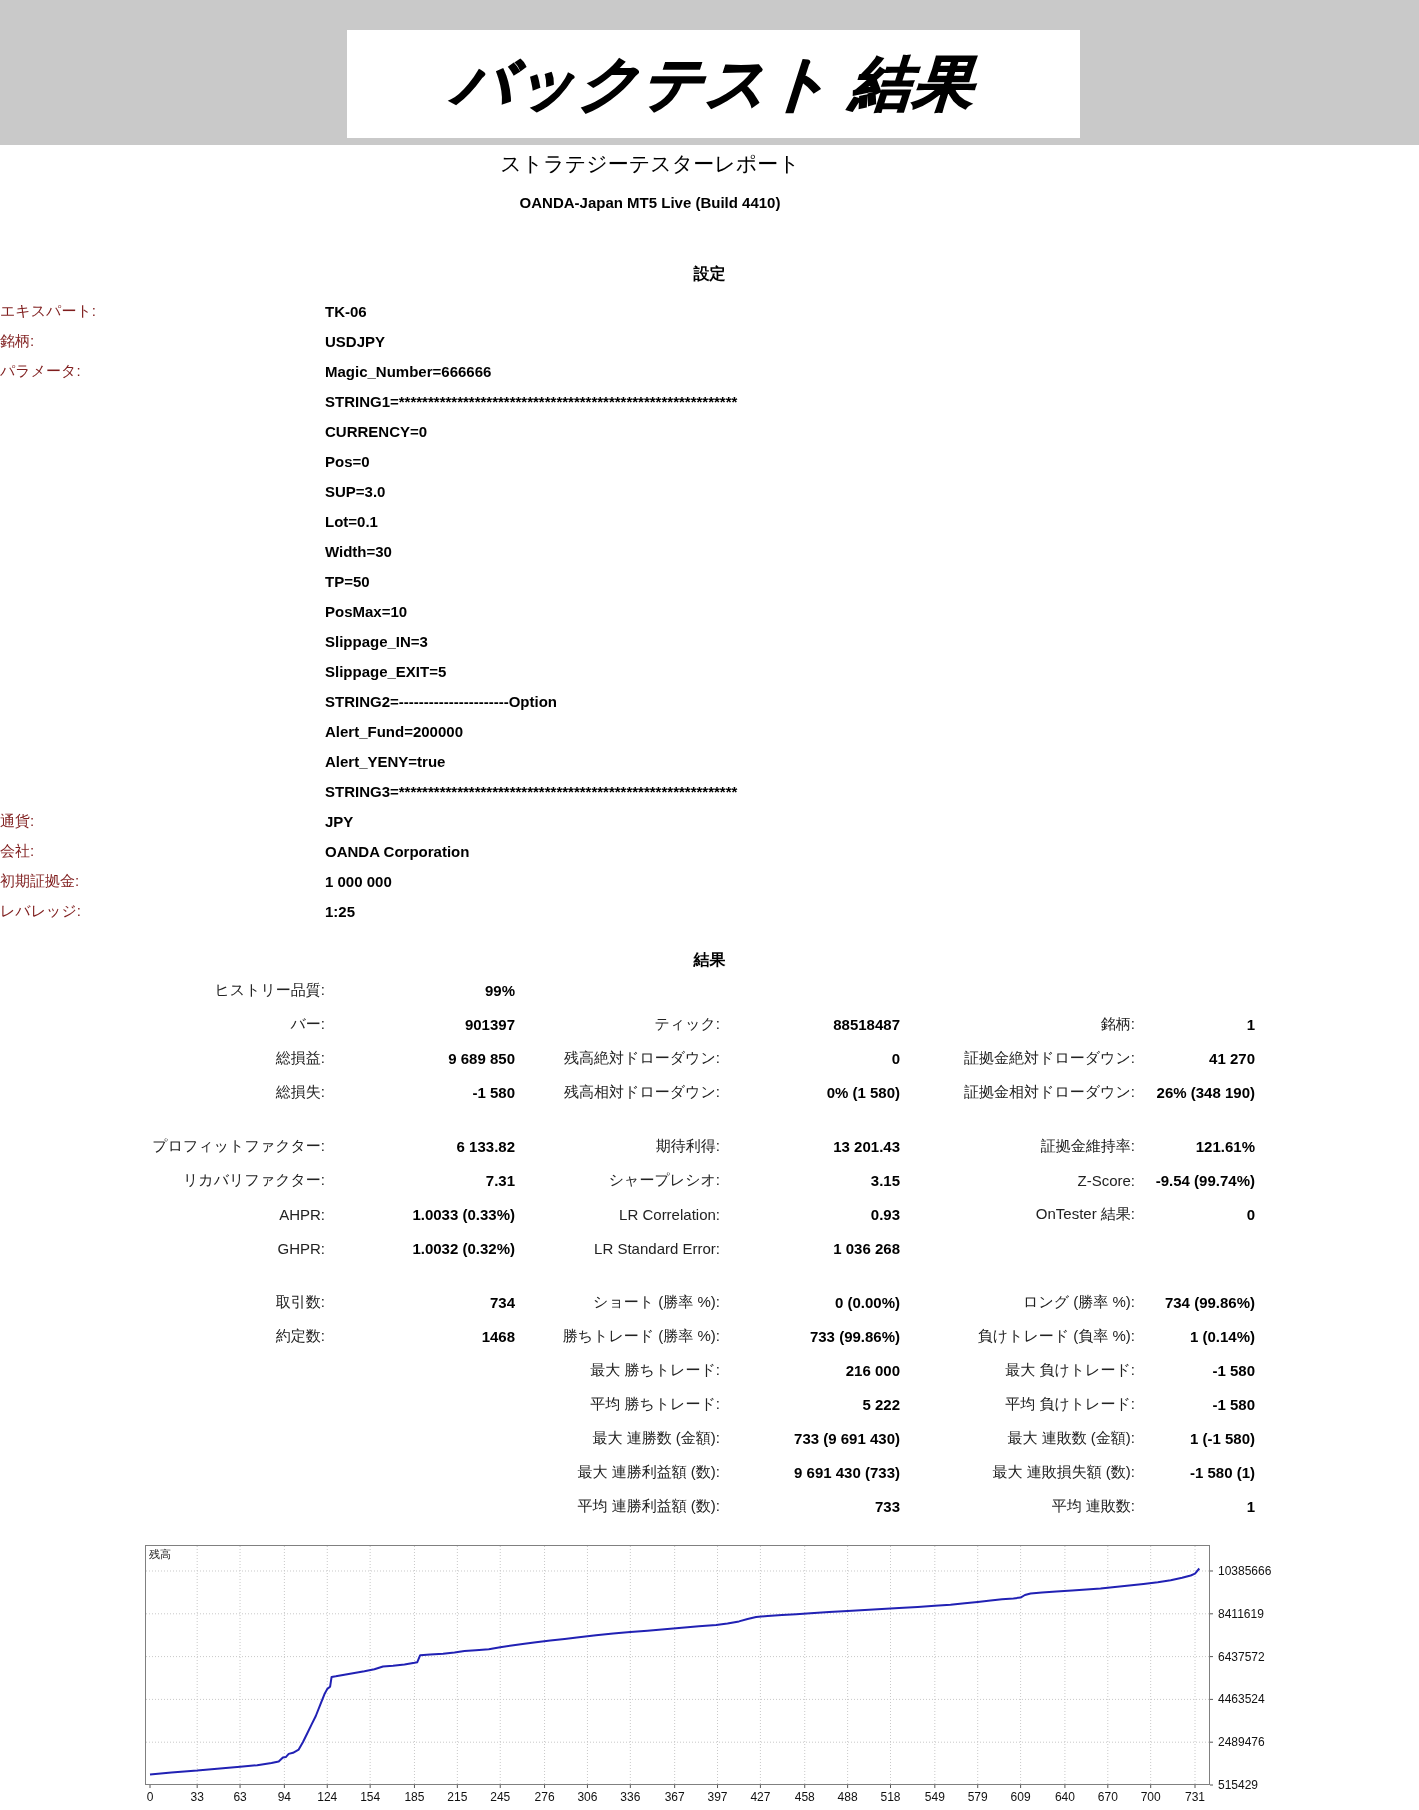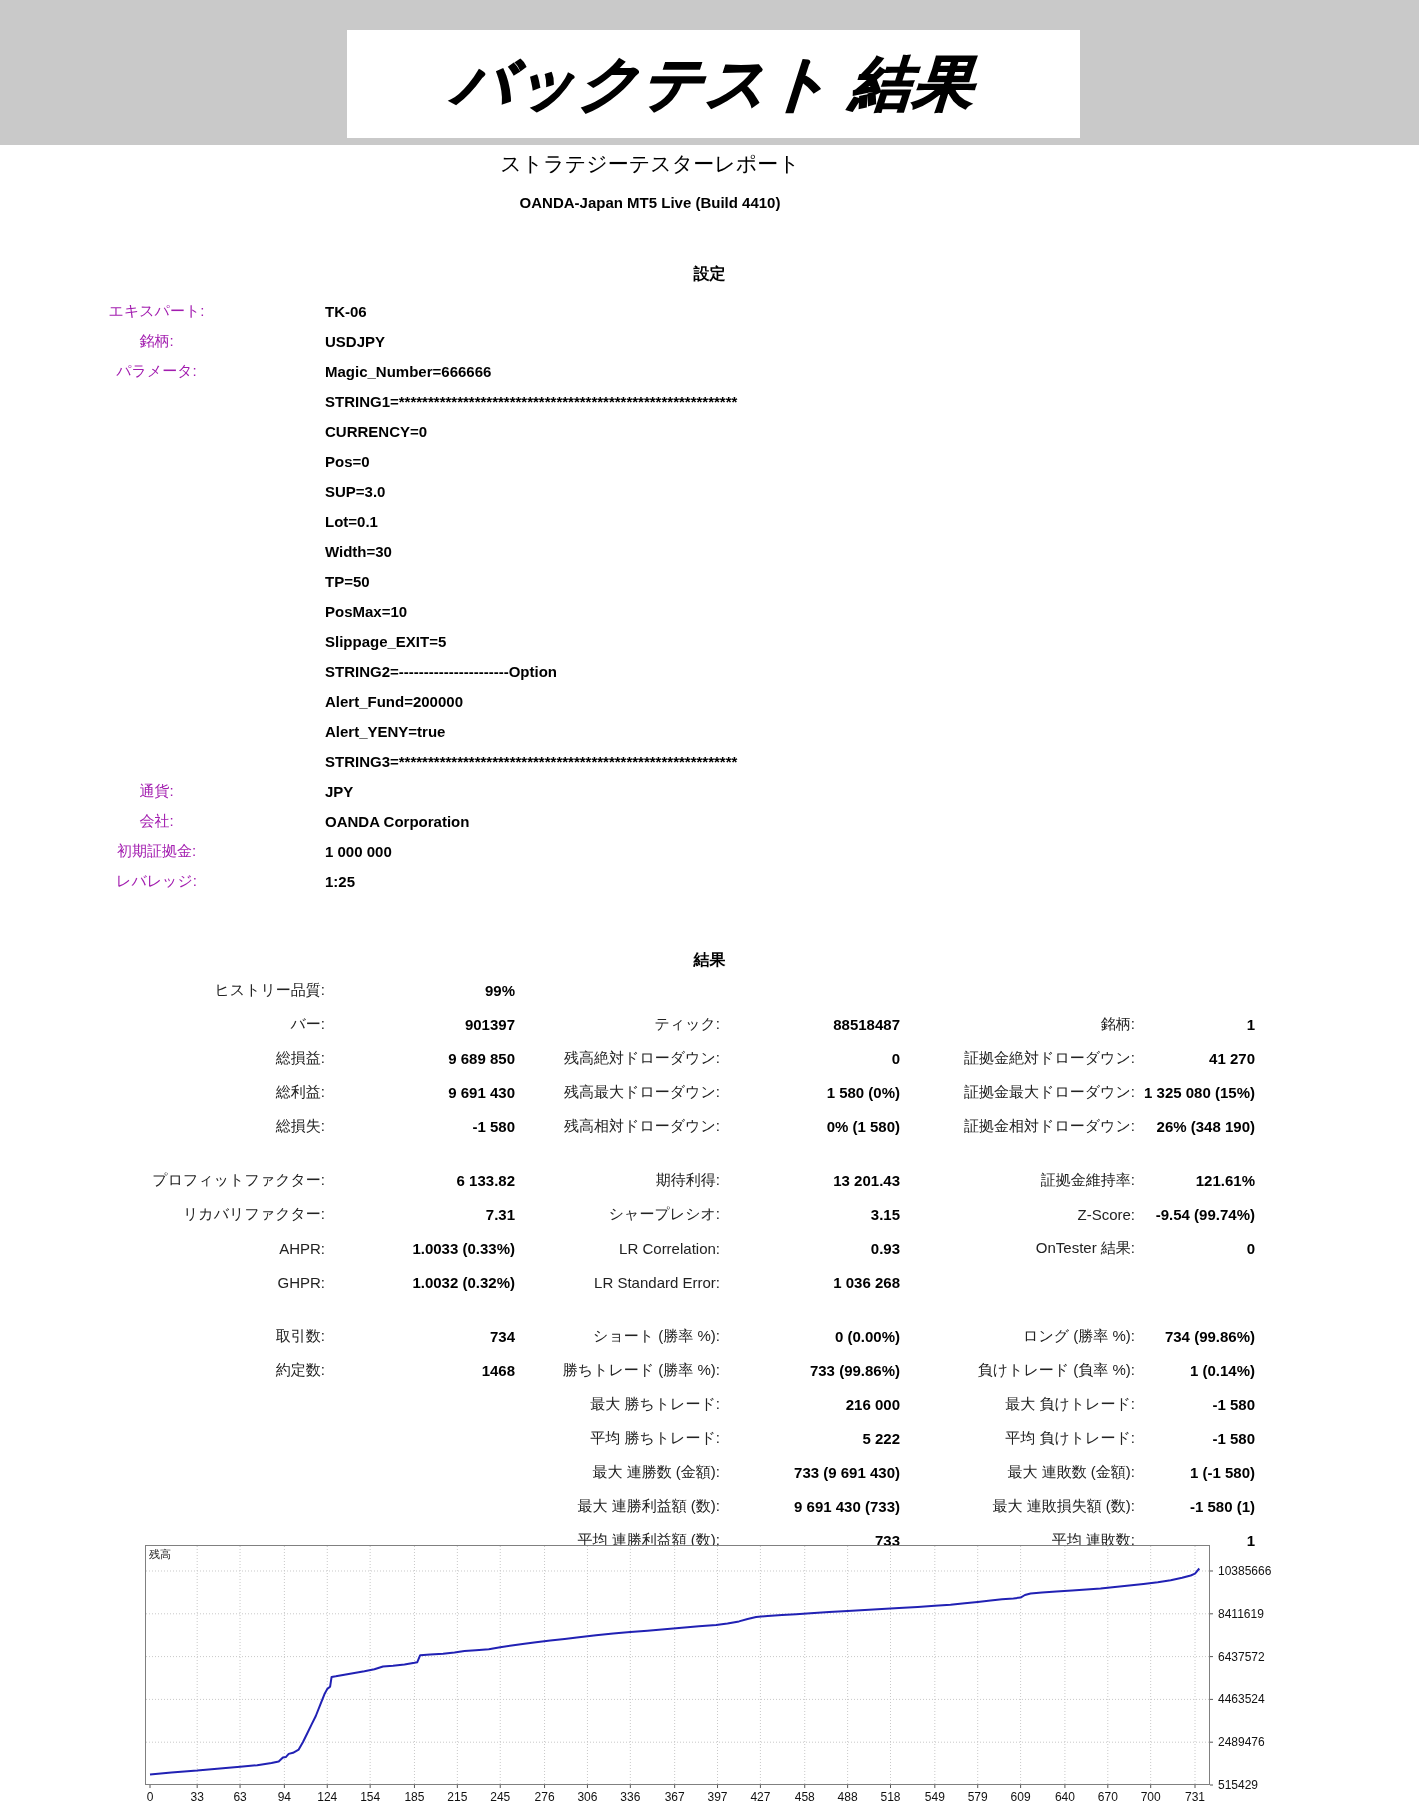--- a/index.html
+++ b/index.html
@@ -17,21 +17,21 @@
     -webkit-text-stroke:1.5px #000;transform:skewX(-4deg);
   }
   .head-wrap{position:absolute;left:0;top:150px;width:1300px;text-align:center;}
   .r-title{font-size:21px;font-weight:normal;}
   .r-sub{font-size:15px;font-weight:bold;margin-top:16px;}
   .sec-heading{position:absolute;left:0;width:1419px;text-align:center;font-size:16px;font-weight:bold;}
   #settings-heading{top:264px;}
   #results-heading{top:950px;}
   #settings-rows{position:absolute;left:0;top:296px;width:1419px;}
   .s-row{height:30px;display:flex;align-items:center;}
-  .s-label{width:325px;box-sizing:border-box;padding-right:12px;text-align:center;font-size:15px;color:#a21caf;}
+  .s-label{width:325px;box-sizing:border-box;padding-right:12px;text-align:left;font-size:15px;color:#7f1d1d;}
   .s-value{font-size:15px;font-weight:bold;white-space:pre;}
   #results-rows{position:absolute;left:0;top:973px;width:1419px;}
   .r-group{margin-bottom:20px;}
   .r-row{height:34px;display:flex;align-items:center;}
   .rc{box-sizing:border-box;font-size:15px;text-align:right;white-space:pre;}
   .rc.lbl{color:#222;}
   .rc.val{font-weight:bold;}
   .c1{width:325px;} .c2{width:190px;} .c3{width:205px;} .c4{width:180px;} .c5{width:235px;} .c6{width:120px;}
   #chart-wrap{position:absolute;left:145px;top:1545px;width:1160px;height:264px;}
   #chart-svg{display:block;}
@@ -91,20 +91,24 @@
     <div class="s-row">
       <div class="s-label"></div>
       <div class="s-value">TP=50</div>
     </div>
     <div class="s-row">
       <div class="s-label"></div>
       <div class="s-value">PosMax=10</div>
     </div>
     <div class="s-row">
       <div class="s-label"></div>
+      <div class="s-value">Slippage_IN=3</div>
+    </div>
+    <div class="s-row">
+      <div class="s-label"></div>
       <div class="s-value">Slippage_EXIT=5</div>
     </div>
     <div class="s-row">
       <div class="s-label"></div>
       <div class="s-value">STRING2=----------------------Option</div>
     </div>
     <div class="s-row">
       <div class="s-label"></div>
       <div class="s-value">Alert_Fund=200000</div>
     </div>
@@ -153,28 +157,20 @@
         <div class="rc lbl c5">銘柄:</div>
         <div class="rc val c6">1</div>
       </div>
       <div class="r-row">
         <div class="rc lbl c1">総損益:</div>
         <div class="rc val c2">9 689 850</div>
         <div class="rc lbl c3">残高絶対ドローダウン:</div>
         <div class="rc val c4">0</div>
         <div class="rc lbl c5">証拠金絶対ドローダウン:</div>
         <div class="rc val c6">41 270</div>
-      </div>
-      <div class="r-row">
-        <div class="rc lbl c1">総利益:</div>
-        <div class="rc val c2">9 691 430</div>
-        <div class="rc lbl c3">残高最大ドローダウン:</div>
-        <div class="rc val c4">1 580 (0%)</div>
-        <div class="rc lbl c5">証拠金最大ドローダウン:</div>
-        <div class="rc val c6">1 325 080 (15%)</div>
       </div>
       <div class="r-row">
         <div class="rc lbl c1">総損失:</div>
         <div class="rc val c2">-1 580</div>
         <div class="rc lbl c3">残高相対ドローダウン:</div>
         <div class="rc val c4">0% (1 580)</div>
         <div class="rc lbl c5">証拠金相対ドローダウン:</div>
         <div class="rc val c6">26% (348 190)</div>
       </div>
     </div>

